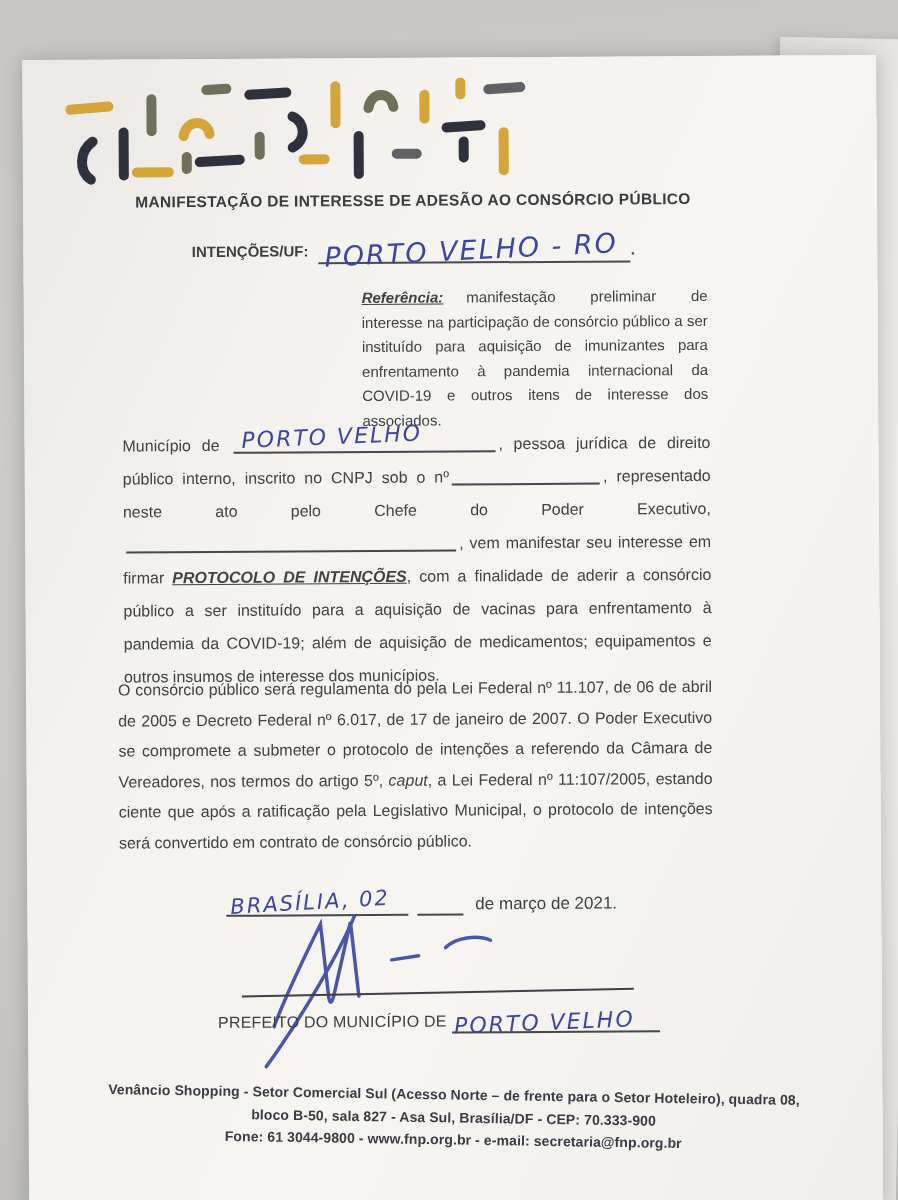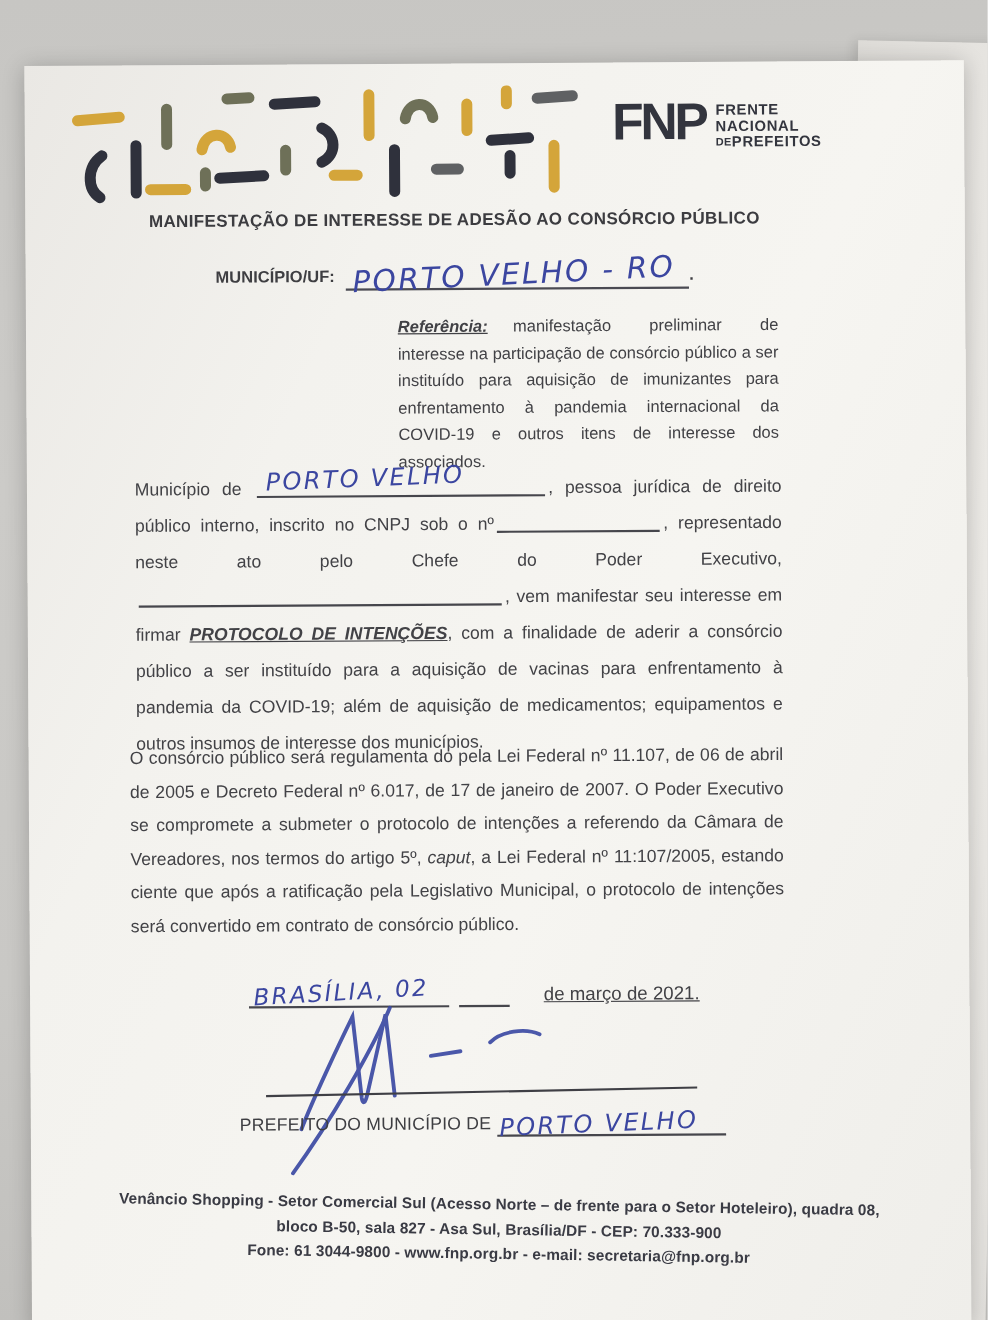--- a/index.html
+++ b/index.html
@@ -66,21 +66,21 @@
     color:#3b46a0; letter-spacing:2px; white-space:nowrap; font-weight:500;
   }
   .hand-title { font-size:27px; left:6px; bottom:-4px; transform:rotate(-2.5deg); }
   .hand-muni  { font-size:22px; left:8px; bottom:-2px; transform:rotate(-2deg); }
   .hand-date  { font-size:21px; left:4px; bottom:0px; transform:rotate(-3deg); }
   .hand-sig   { font-size:22px; left:2px; bottom:-4px; transform:rotate(-2deg); }
   
   .date-row { position:absolute; left:196px; top:822px; font-size:17px; color:#424246; white-space:nowrap; }
   .blank-date { width:182px; height:36px; vertical-align:-6px; }
   .blank-short { width:46px; height:36px; vertical-align:-6px; margin-left:6px; }
-  .date-printed { margin-left:28px;text-decoration:underline; }
+  .date-printed { margin-left:9px; }
   .sig-svg { position:absolute; left:150px; top:850px; width:430px; height:180px; overflow:visible; }
   .sig-line { position:absolute; left:214px; top:934px; width:392px; border-top:2px solid #3f3f45;
     transform:rotate(-0.8deg); }
   .sig-row { position:absolute; left:190px; top:948px; font-size:16px; color:#3e3e42;
     letter-spacing:.2px; white-space:nowrap; }
   .blank-sig { width:208px; height:28px; vertical-align:-7px; margin-left:5px; }
   
   .footer {
     position:absolute; left:20px; right:24px; top:1026px; text-align:center;
     font-weight:700; font-size:14px; line-height:22.5px; color:#3a3b44;
@@ -114,33 +114,25 @@
       <path d="M312,30 C315,13 334,13 337,29" stroke="#6e7058"></path>
       <line x1="368" y1="17" x2="368" y2="41" stroke="#d4a53a"></line>
       <line x1="340" y1="76" x2="360" y2="76" stroke="#5f6163"></line>
       <line x1="390" y1="50" x2="424" y2="48" stroke="#2f313c"></line>
       <line x1="404" y1="5" x2="404" y2="17" stroke="#d4a53a"></line>
       <line x1="407" y1="64" x2="407" y2="80" stroke="#2f313c"></line>
       <line x1="432" y1="12" x2="464" y2="10" stroke="#5f6163"></line>
       <line x1="447" y1="55" x2="447" y2="93" stroke="#d4a53a"></line>
     </svg>
 
-    <div class="fnp-lockup">
-      <span class="fnp-word">FNP</span>
-      <div class="fnp-text">
-        <div>FRENTE</div>
-        <div>NACIONAL</div>
-        <div><span class="small">DE</span><span>PREFEITOS</span></div>
-      </div>
-    </div>
 
     <div class="doc-title">MANIFESTAÇÃO DE INTERESSE DE ADESÃO AO CONSÓRCIO PÚBLICO</div>
 
     <div class="muni-row">
-      <span>MUNICÍPIO/UF:</span>
+      <span>INTENÇÕES/UF:</span>
       <span class="muni-line">
         <span class="hand hand-title">PORTO VELHO - RO</span>
       </span><span>.</span>
     </div>
 
     <div class="ref-block">
       <span class="ref-label">Referência:</span><span>manifestação preliminar de interesse na participação de consórcio público a ser instituído para aquisição de imunizantes para enfrentamento à pandemia internacional da COVID-19 e outros itens de interesse dos associados.</span>
     </div>
 
     <p class="body-p p1">

